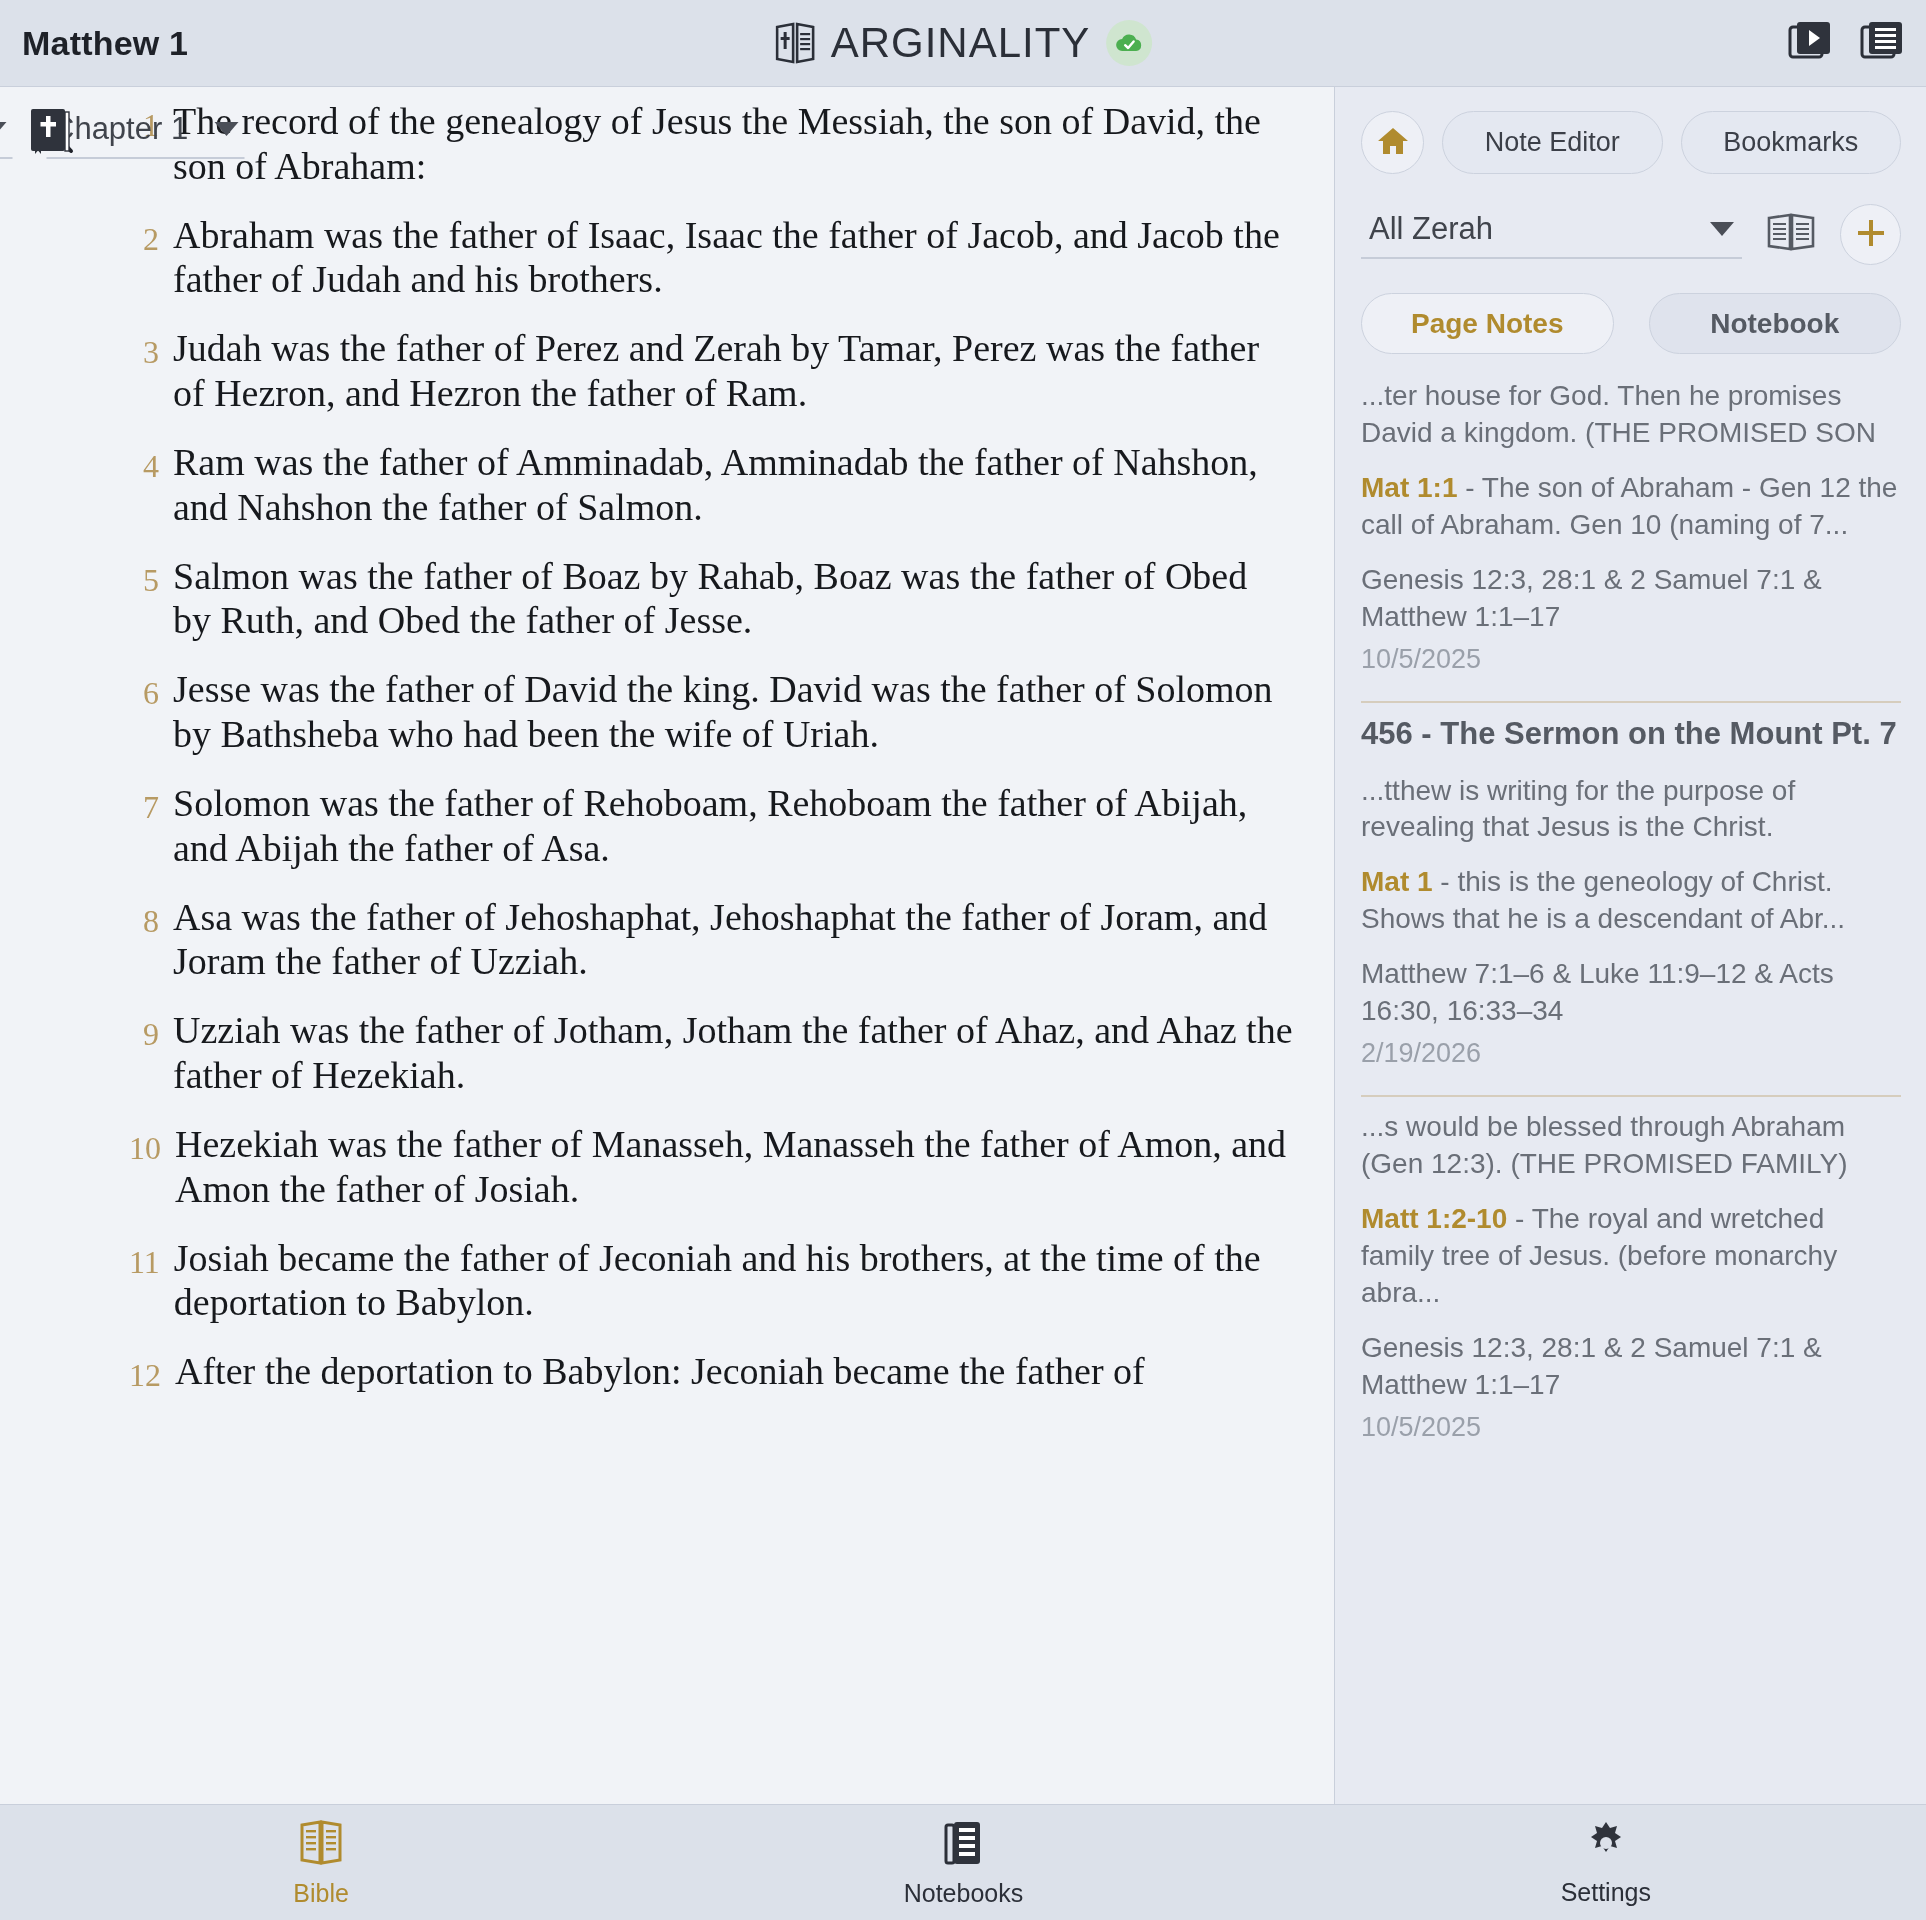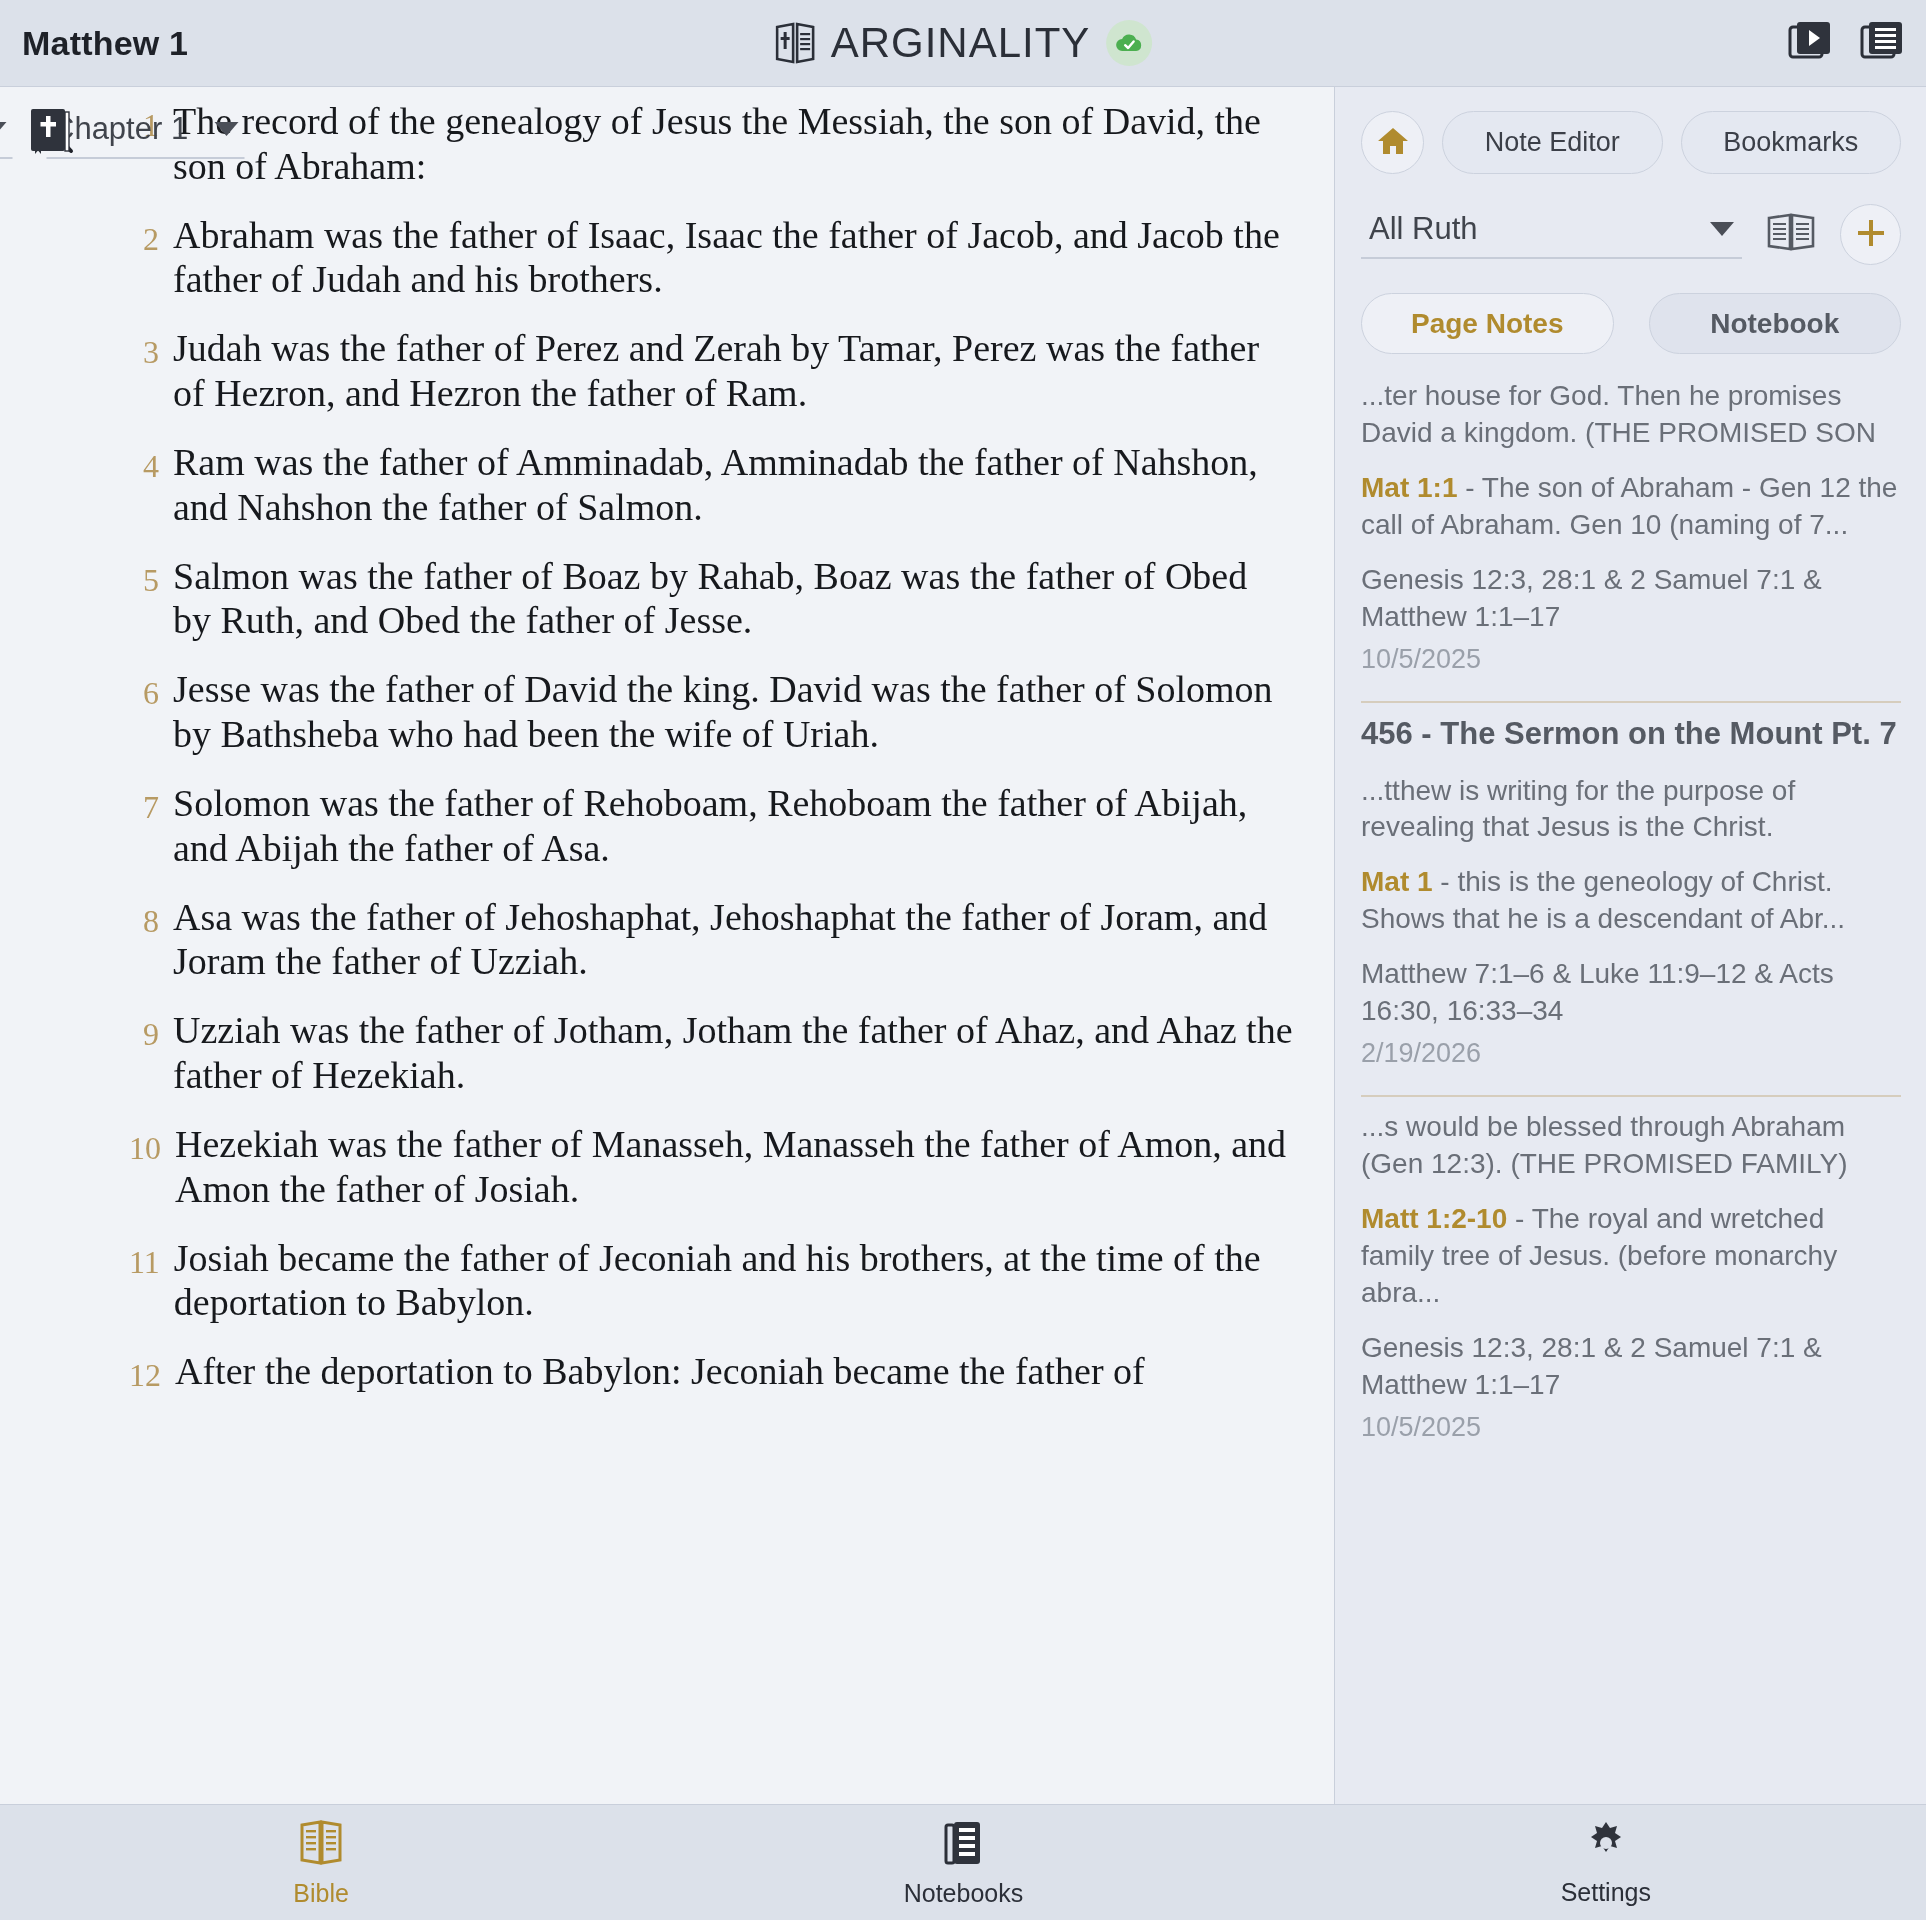--- a/index.html
+++ b/index.html
@@ -364,21 +364,21 @@
               <path d="M17 3 L32 16 L27 16 L27 29 L20 29 L20 21 L14 21 L14 29 L7 29 L7 16 L2 16 Z" fill="#b08b2e"></path>
             </svg>
           </span>
         </span>
         <span class="pill">Note Editor</span>
         <span class="pill">Bookmarks</span>
       </div>
 
       <div class="notes-filter">
         <div class="filter-select">
-          <span class="filter-label">All Ruth</span>
+          <span class="filter-label">All Zerah</span>
           <span class="caret"></span>
         </div>
         <span class="book-icon-btn">
           <svg width="50" height="44" viewBox="0 0 50 44">
             <path d="M3 7 L24 4 L24 38 L3 35 Z" fill="none" stroke="#555a63" stroke-width="2.6"></path>
             <path d="M47 7 L26 4 L26 38 L47 35 Z" fill="none" stroke="#555a63" stroke-width="2.6"></path>
             <rect x="7" y="12" width="13" height="2" fill="#555a63"></rect>
             <rect x="7" y="17" width="13" height="2" fill="#555a63"></rect>
             <rect x="7" y="22" width="13" height="2" fill="#555a63"></rect>
             <rect x="7" y="27" width="13" height="2" fill="#555a63"></rect>

